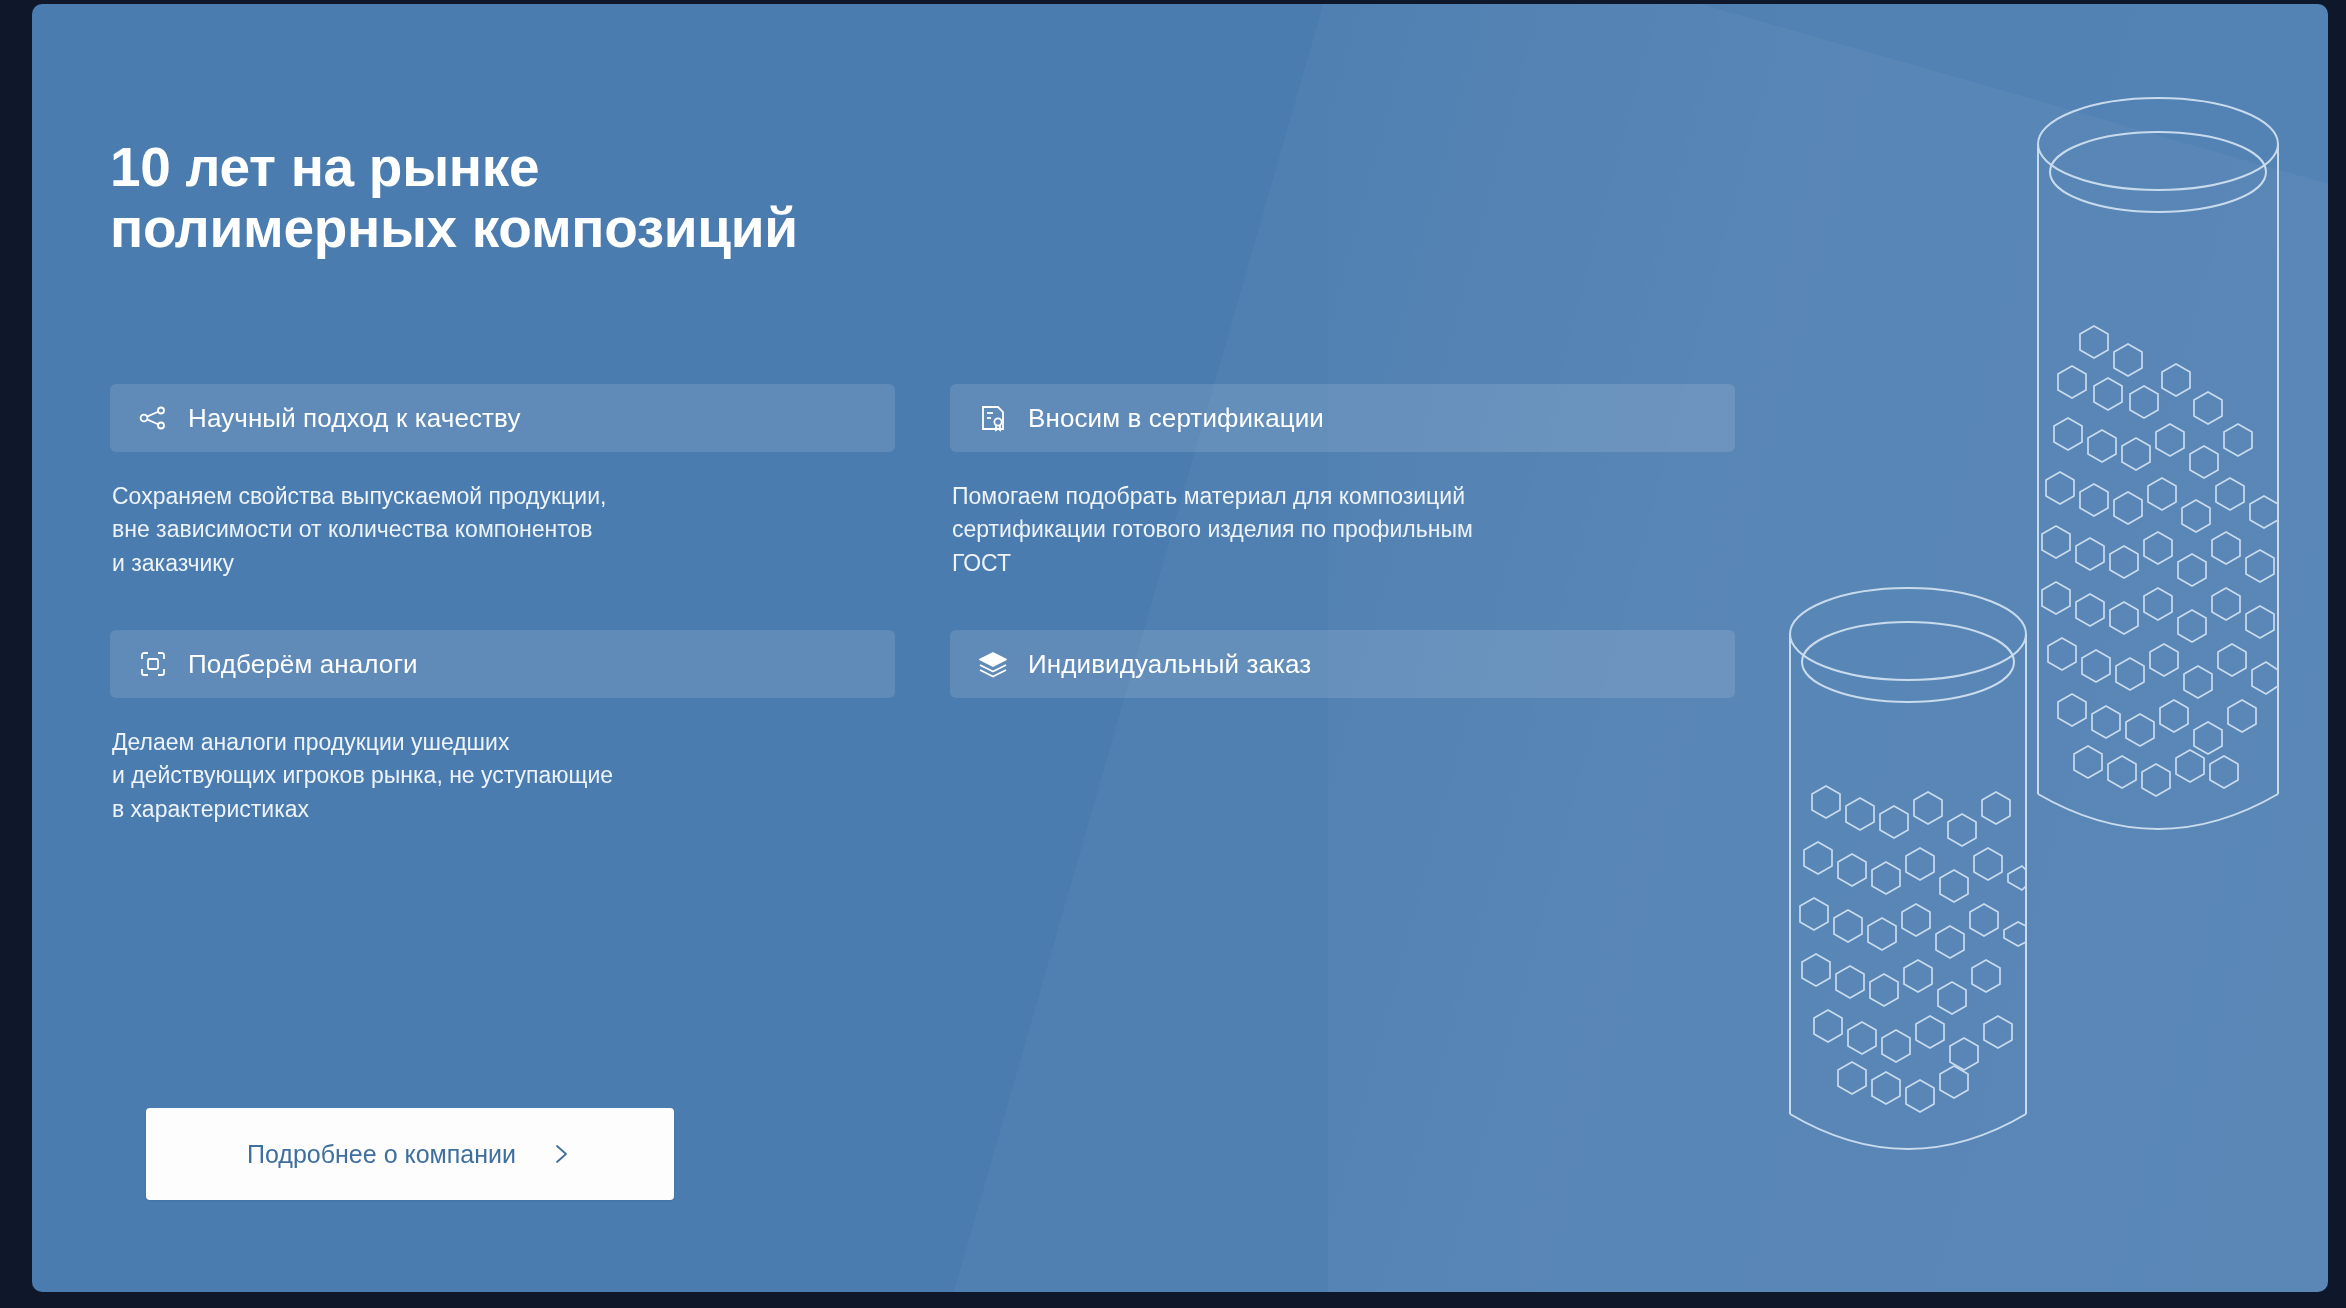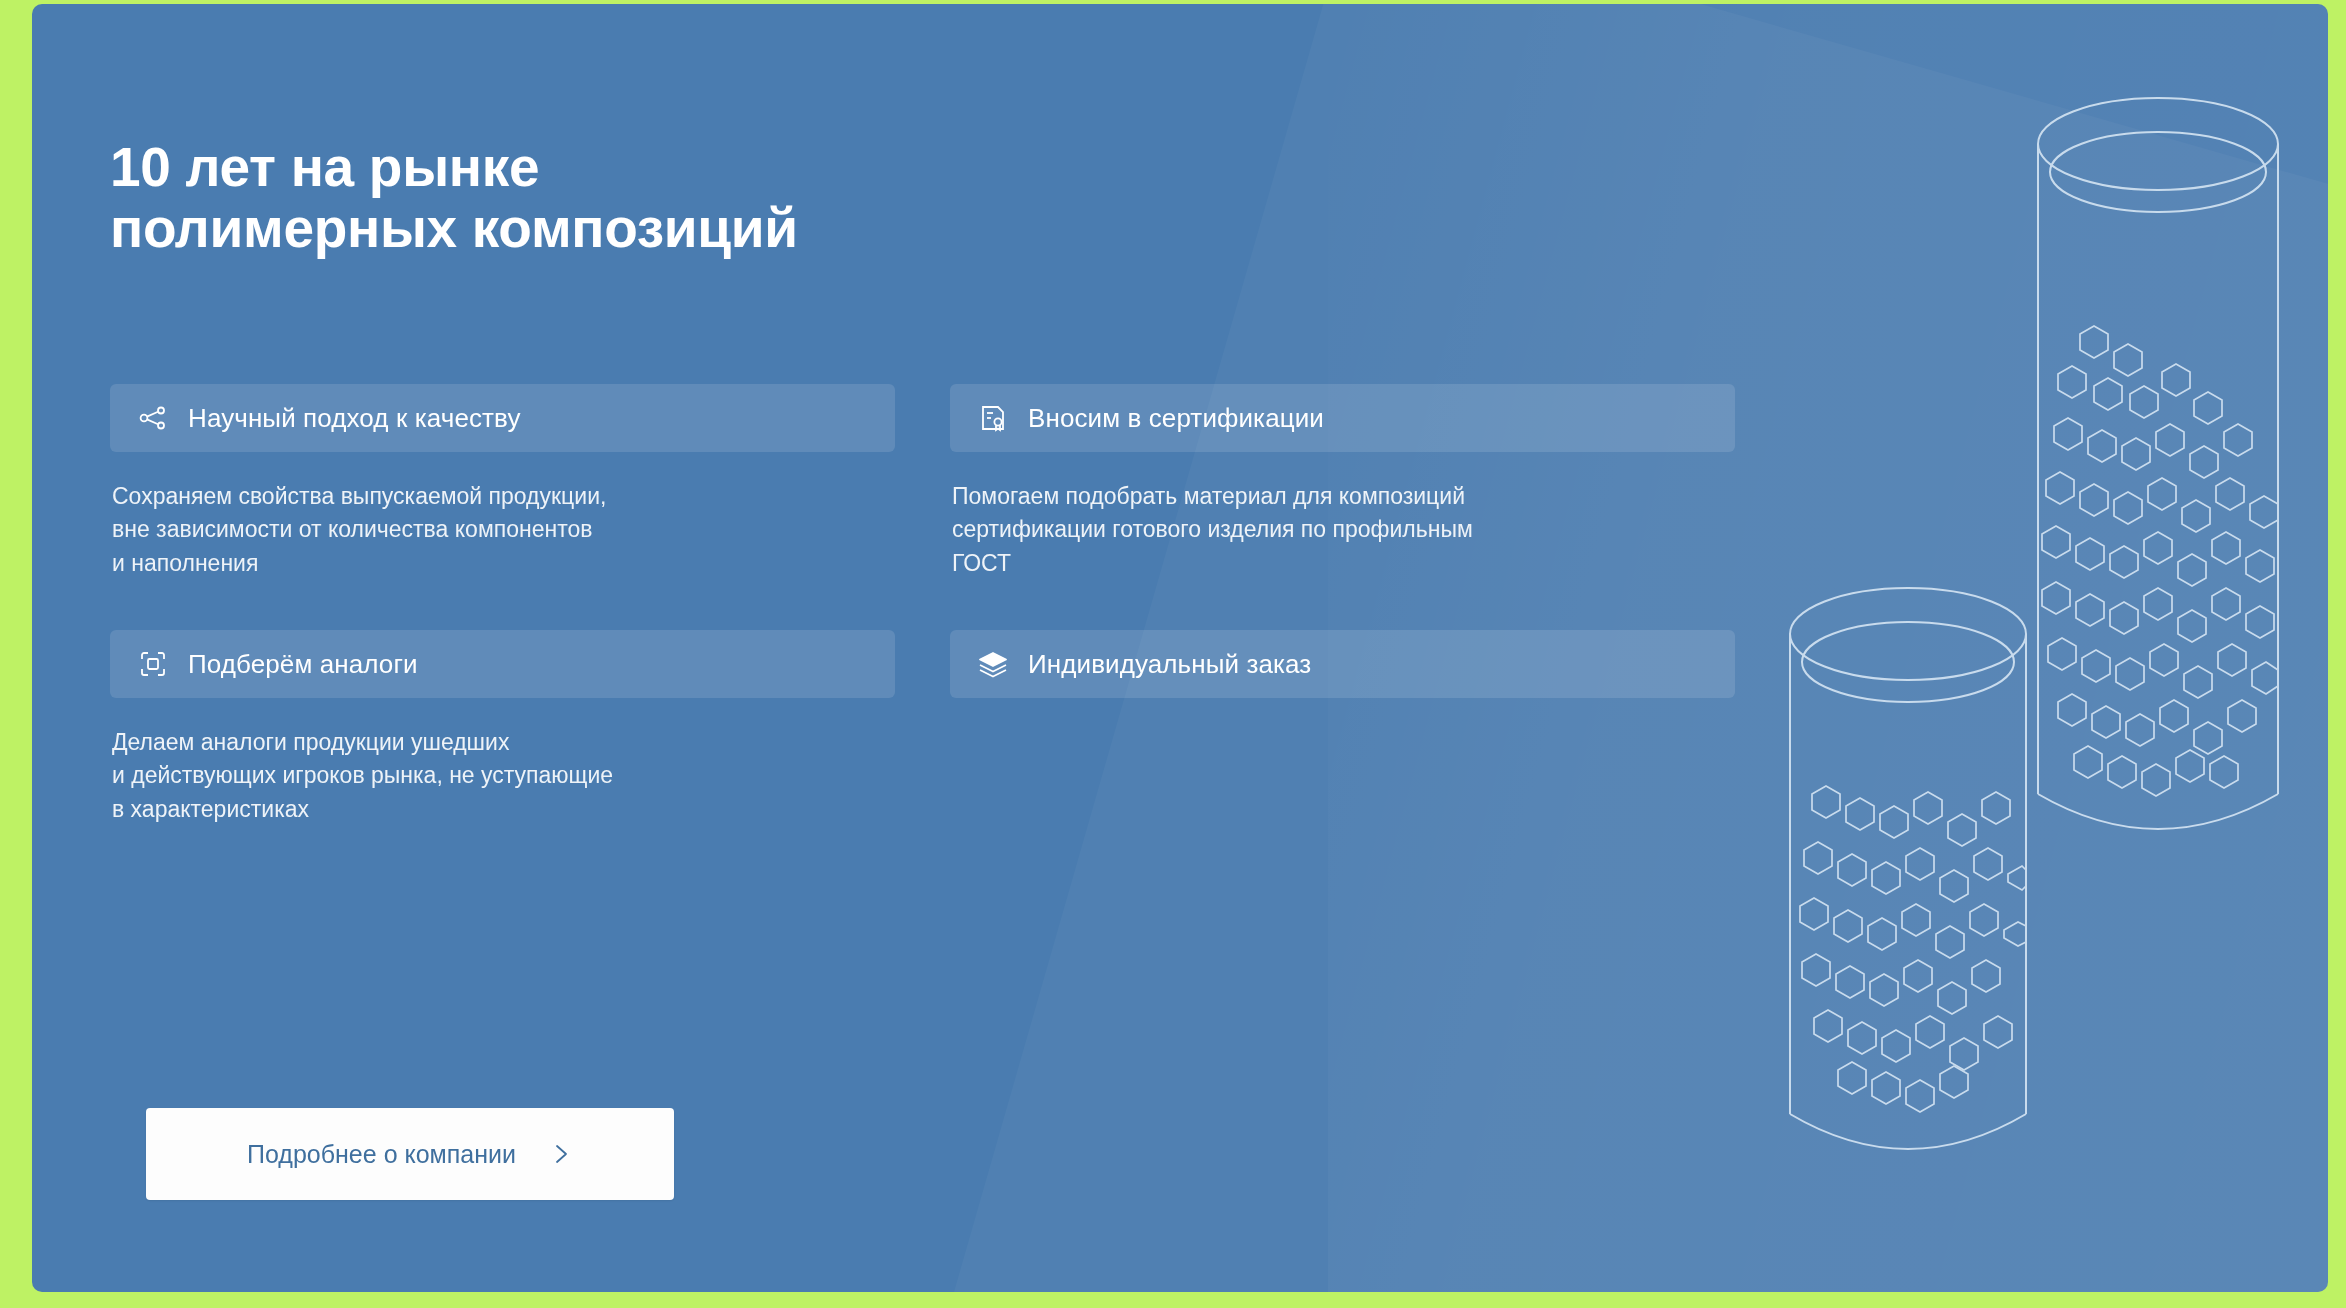--- a/index.html
+++ b/index.html
@@ -5,21 +5,21 @@
   html, body {
     margin: 0;
     padding: 0;
     background: #ffffff;
     font-family: "Liberation Sans", sans-serif;
   }
   #root {
     position: relative;
     width: 2346px;
     height: 1308px;
-    background: #bef264;
+    background: #0f172a;
     overflow: hidden;
   }
   .hero {
     position: absolute;
     left: 32px;
     top: 4px;
     width: 2296px;
     height: 1288px;
     background: #4a7cb0;
     border-radius: 10px;
@@ -163,21 +163,21 @@
                 <circle cx="25" cy="9.5" r="3"></circle>
                 <circle cx="25" cy="24.5" r="3"></circle>
                 <line x1="11" y1="15.6" x2="22" y2="10.7"></line>
                 <line x1="11" y1="18.4" x2="22" y2="23.3"></line>
               </svg>
             </span>
             <span class="label">Научный подход к качеству</span>
           </div>
           <p class="desc">Сохраняем свойства выпускаемой продукции,
 вне зависимости от количества компонентов
-и наполнения</p>
+и заказчику</p>
         </div>
 
         <div class="feature" style="margin-top:50px;">
           <div class="chip">
             <span class="icon">
               <svg width="34" height="34" viewBox="0 0 34 34" fill="none" stroke="#ffffff" stroke-width="1.8">
                 <path d="M6 12 V8 a2 2 0 0 1 2-2 h4"></path>
                 <path d="M28 12 V8 a2 2 0 0 0-2-2 h-4"></path>
                 <path d="M6 22 v4 a2 2 0 0 0 2 2 h4"></path>
                 <path d="M28 22 v4 a2 2 0 0 1-2 2 h-4"></path>

